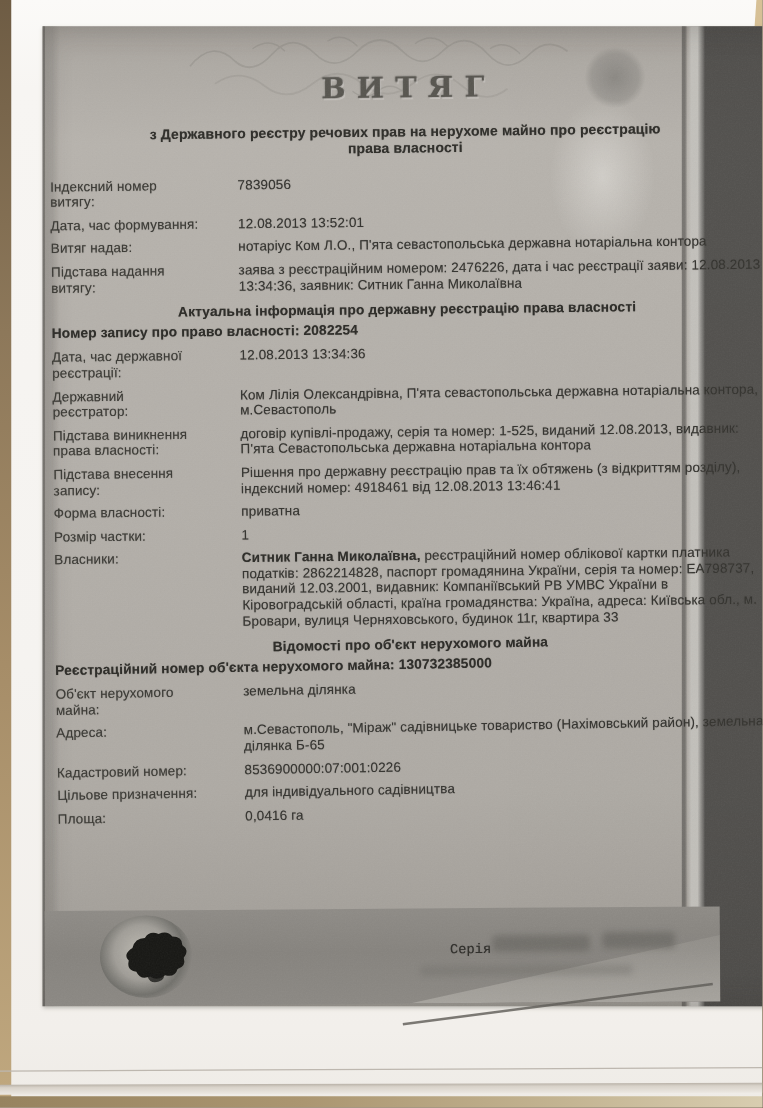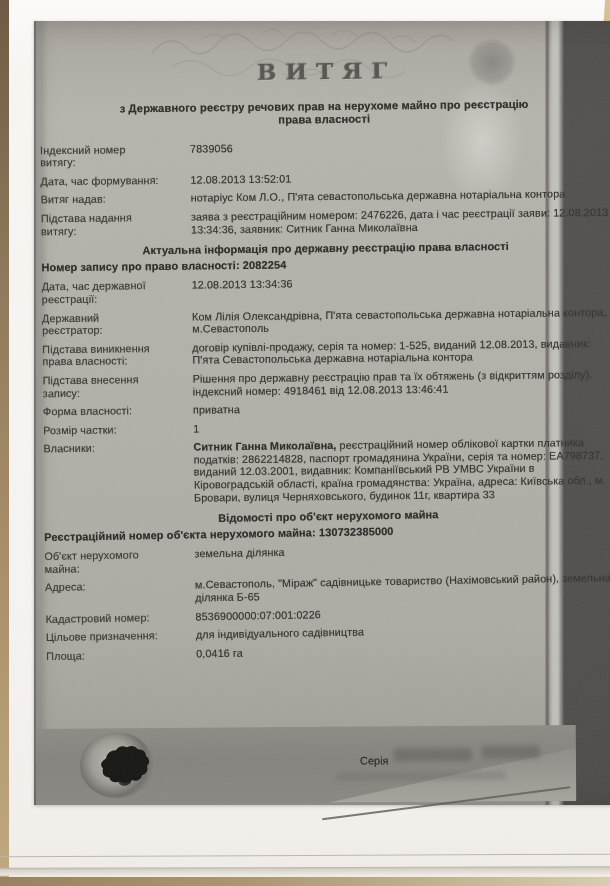--- a/index.html
+++ b/index.html
@@ -77,21 +77,21 @@
   }
   .wedge{position:absolute;right:0;bottom:0;width:46%;height:100%;
     background:linear-gradient(180deg,rgba(0,0,0,0) 0%,rgba(171,168,162,0.85) 100%);
     clip-path:polygon(0 100%,100% 30%,100% 100%);}
   .wedge-line{position:absolute;right:6px;bottom:14px;width:250px;height:1.5px;background:#5c5a55;
     transform:rotate(-7deg);transform-origin:right center;opacity:.8;}
   .halo{position:absolute;left:44px;top:4px;width:74px;height:66px;border-radius:50%;
     background:radial-gradient(circle at 45% 45%, #bdbab2 0%, #a09d97 40%, #71706b 62%, rgba(113,112,107,0) 75%);}
   #ink-blob{position:absolute;left:52px;top:10px;width:64px;height:50px;}
   .series{position:absolute;left:324px;top:28px;font-size:11px;color:#2f2e2a;
-    font-family:Liberation Sans, sans-serif;text-shadow:0 0 .6px rgba(50,49,45,.7);text-align:right;}
+    font-family:Liberation Mono, monospace;text-shadow:0 0 .6px rgba(50,49,45,.7);text-align:right;}
   .smudge{position:absolute;height:13px;background:#6b6964;filter:blur(2.5px);opacity:.75;border-radius:3px;}
   .smudge.s1{left:358px;top:22px;width:78px;}
   .smudge.s2{left:446px;top:20px;width:58px;}
   .smudge.s3{left:300px;top:46px;width:170px;height:8px;opacity:.35;}
 </style>
 </head>
 <body>
 
 <div id="photo">
 

